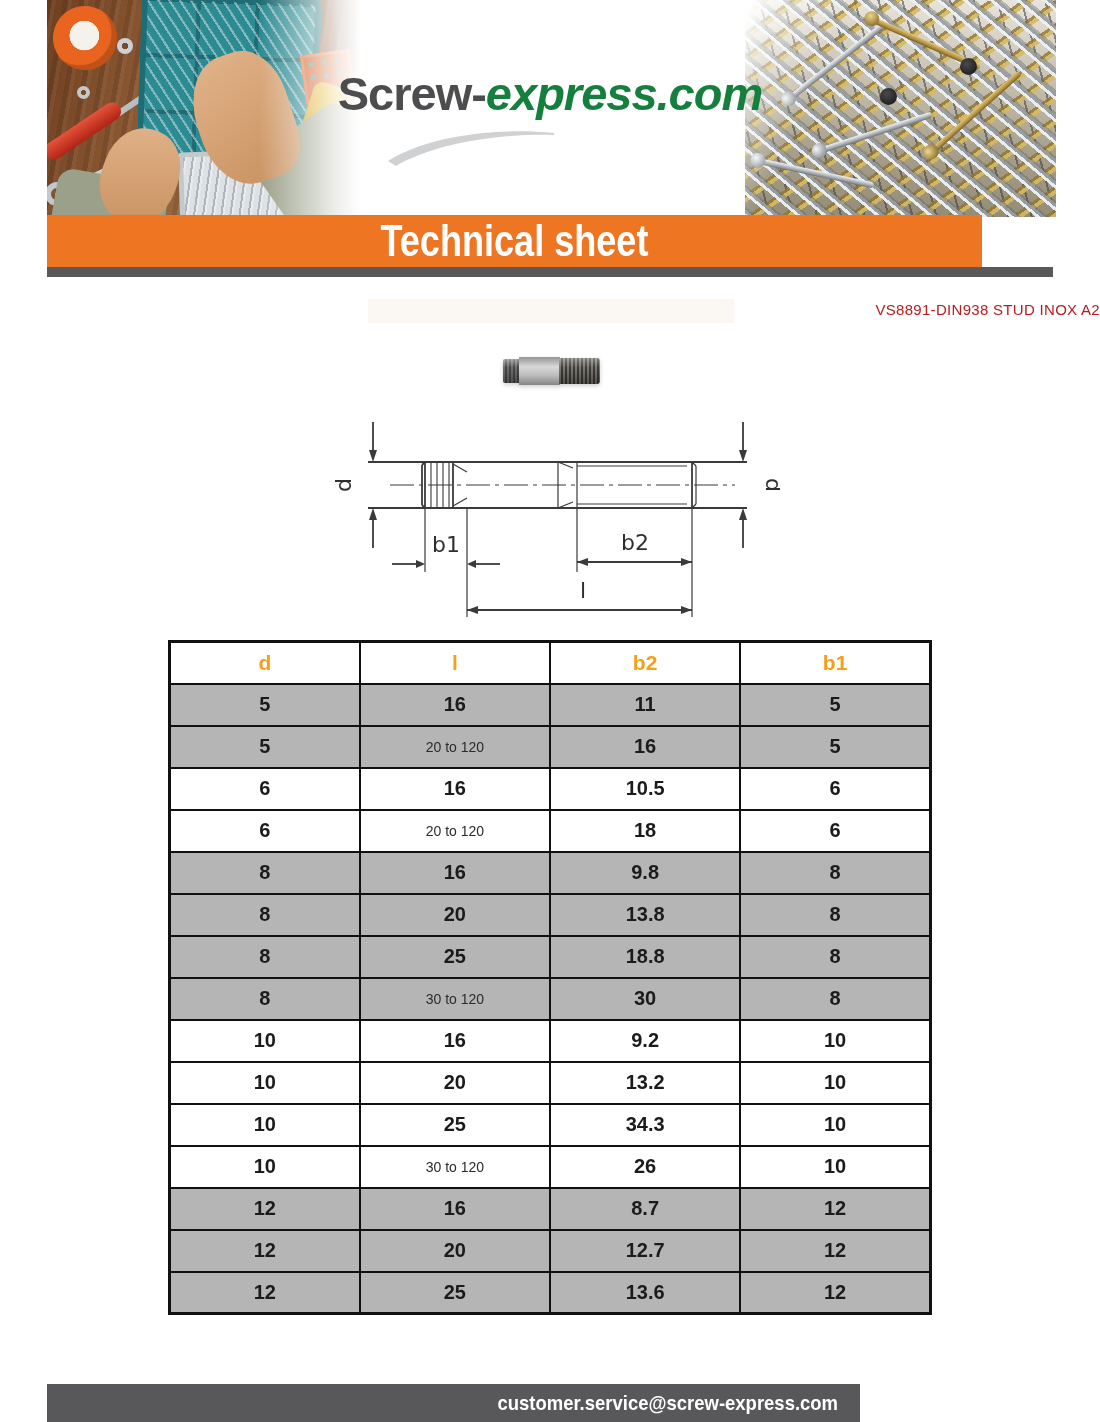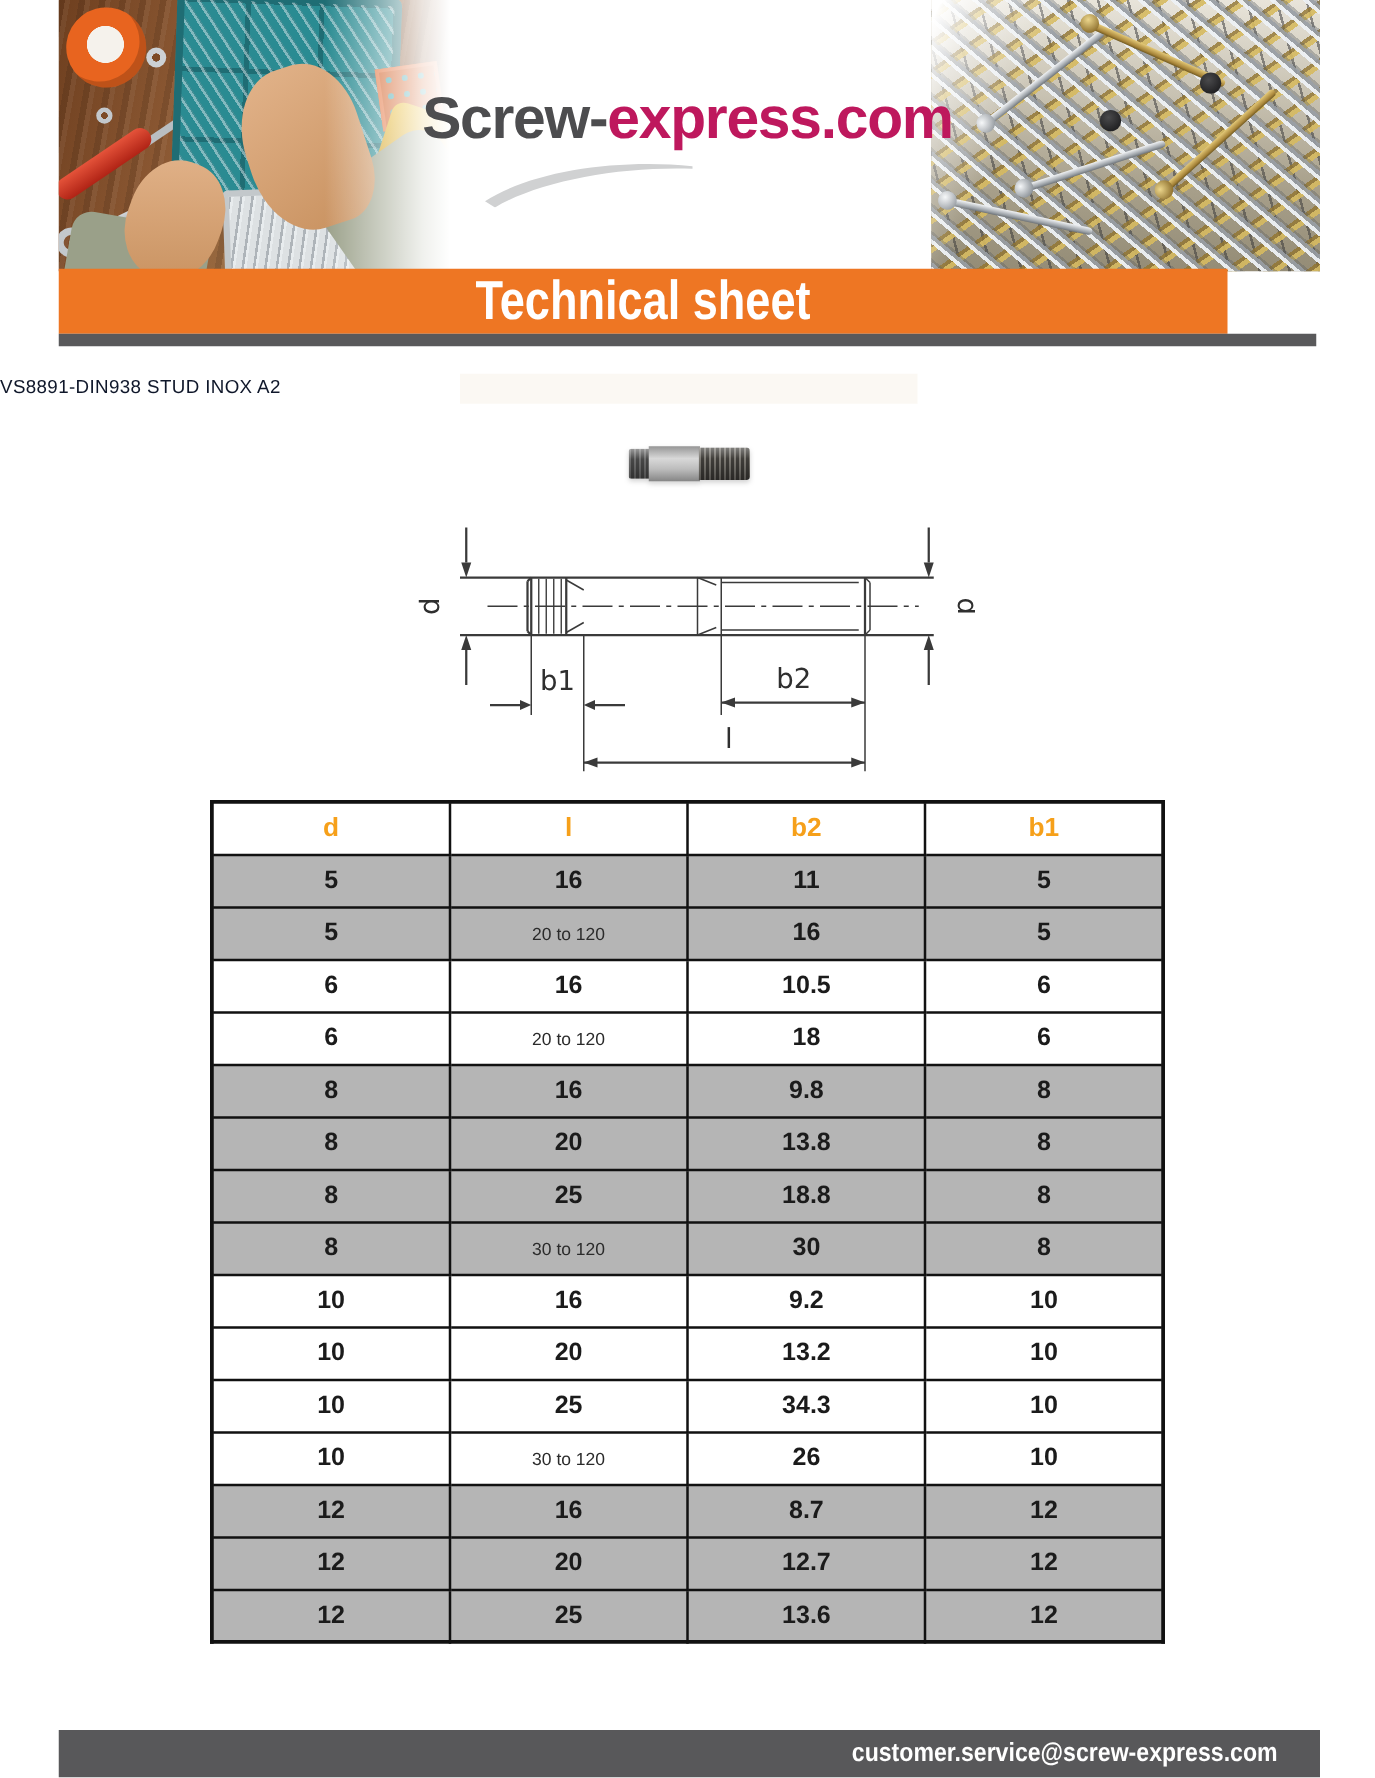--- a/index.html
+++ b/index.html
@@ -84,34 +84,34 @@
   .photo-right .dark-head { position:absolute; width:17px; height:17px; border-radius:50%;
     background: radial-gradient(circle at 40% 35%, #4a4a4c, #232325 70%); }
   .dark-head.h1 { left:135px; top:88px; }
   .dark-head.h2 { left:215px; top:58px; }
   .photo-right::after { content:""; position:absolute; inset:0;
     background:linear-gradient(115deg, #fff 2%, rgba(255,255,255,.55) 10%, transparent 27%); }
 
   
   .logo { left:0; right:0; top:66px; text-align:center; white-space:nowrap; }
   .logo-part1 { font-size:47px; font-weight:700; color:#4d4d4f; letter-spacing:-1px; }
-  .logo-part2 { font-size:47px; font-weight:700; color:#be185d; letter-spacing:-1px; }
+  .logo-part2 { font-size:47px; font-weight:700; font-style:italic; color:#15803d; letter-spacing:-1px; }
   .swoosh { left:383px; top:124px; }
 
   
   .banner { left:47px; top:215px; width:935px; height:52px; background:#ee7623;
     display:flex; align-items:center; justify-content:center; }
   .banner-text { color:#ffffff; font-size:44px; font-weight:800; letter-spacing:0px;
     transform:scaleX(.82); transform-origin:center; line-height:1; }
   .gray-bar { left:47px; top:267px; width:1006px; height:10px; background:#59595b; }
 
   
   .title-ghost { left:368px; top:299px; width:366px; height:24px; background:#f7f2e9; opacity:.55; }
-  .product-title { left:0; right:0; top:301px; text-align:left;
-    color:#0f172a; font-size:15px; font-weight:500; letter-spacing:.3px; }
+  .product-title { left:0; right:0; top:301px; text-align:right;
+    color:#b91c1c; font-size:15px; font-weight:500; letter-spacing:.3px; }
 
   
   .stud-photo { left:503px; top:355px; width:97px; height:32px; filter:drop-shadow(0 2px 2px rgba(0,0,0,.18)); }
   .stud-photo > div { position:absolute; }
   .stud-thread-left { left:0; top:4px; width:17px; height:24px; border-radius:2px 0 0 2px;
     background:
       linear-gradient(180deg, rgba(255,255,255,.45), transparent 35%, rgba(0,0,0,.3)),
       repeating-linear-gradient(90deg,#6f6f6f 0 2px,#474747 2px 4px); }
   .stud-shank { left:16px; top:2px; width:41px; height:28px;
     background:linear-gradient(180deg,#969696,#d8d8d8 35%,#bdbdbd 65%,#858585); }
@@ -128,22 +128,22 @@
   .spec-table { left:168px; top:640px; width:764px; border-collapse:collapse; table-layout:fixed; }
   .spec-table th, .spec-table td {
     border:2px solid #111111; height:42px; text-align:center; vertical-align:middle;
     font-size:20px; font-weight:700; color:#1b1b1b; padding:0; }
   .spec-table { border:3px solid #111111; }
   .spec-table th { background:#ffffff; color:#f6a01a; font-size:21px; }
   .spec-table tr.shaded td { background:#b5b5b5; }
   .spec-table td.range { font-size:14px; font-weight:400; color:#2b2b2b; }
 
   
-  .footer-bar { left:47px; top:1384px; width:1009px; height:38px; background:#58585a;
-    display:flex; align-items:center; justify-content:flex-end; padding-right:34px; }
+  .footer-bar { left:47px; top:1384px; width:813px; height:38px; background:#58585a;
+    display:flex; align-items:center; justify-content:flex-end; padding-right:22px; }
   .footer-email { color:#ffffff; font-size:21px; font-weight:700;
     transform:scaleX(.88); transform-origin:right center; text-decoration:none; }
 </style>
 </head>
 <body>
 
 <div class="abs photo-left">
   <div class="tape"></div>
   <div class="washer1"></div>
   <div class="washer2"></div>

